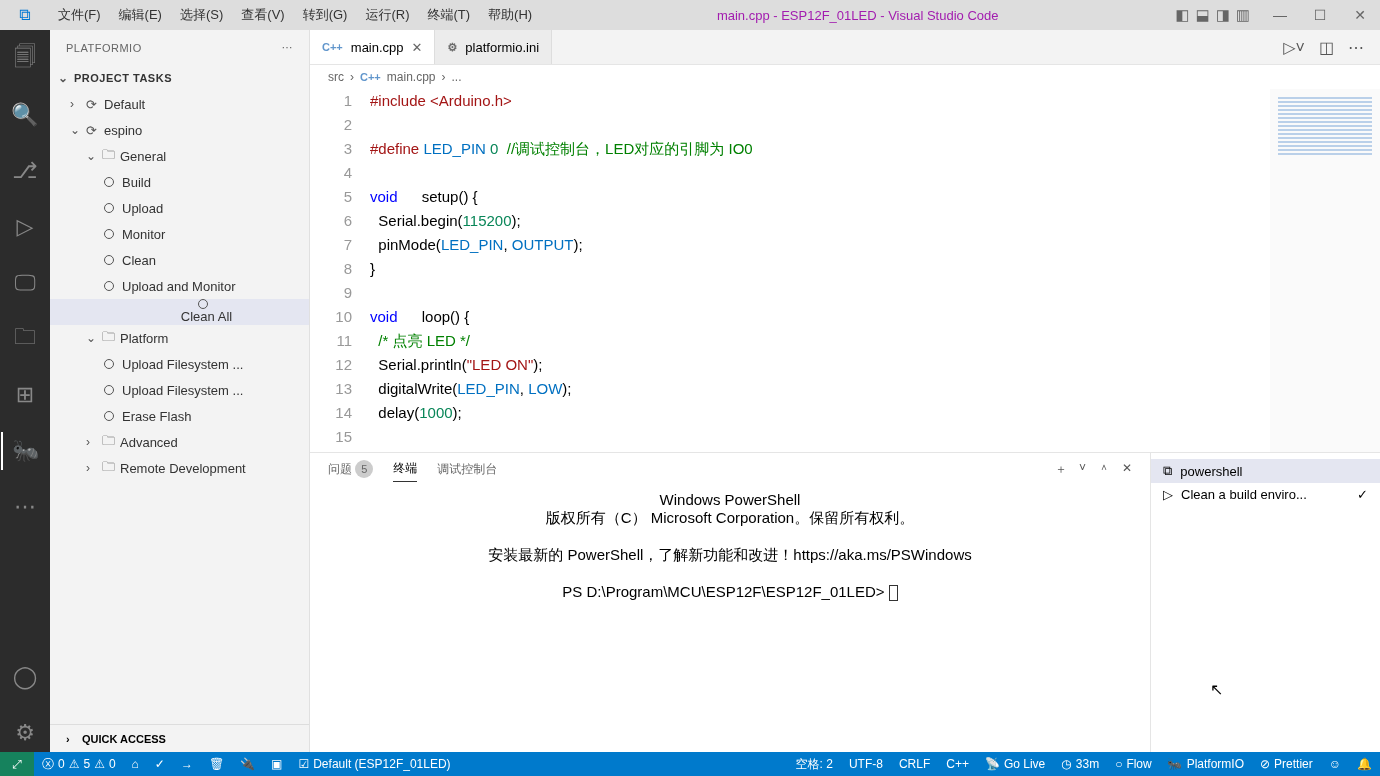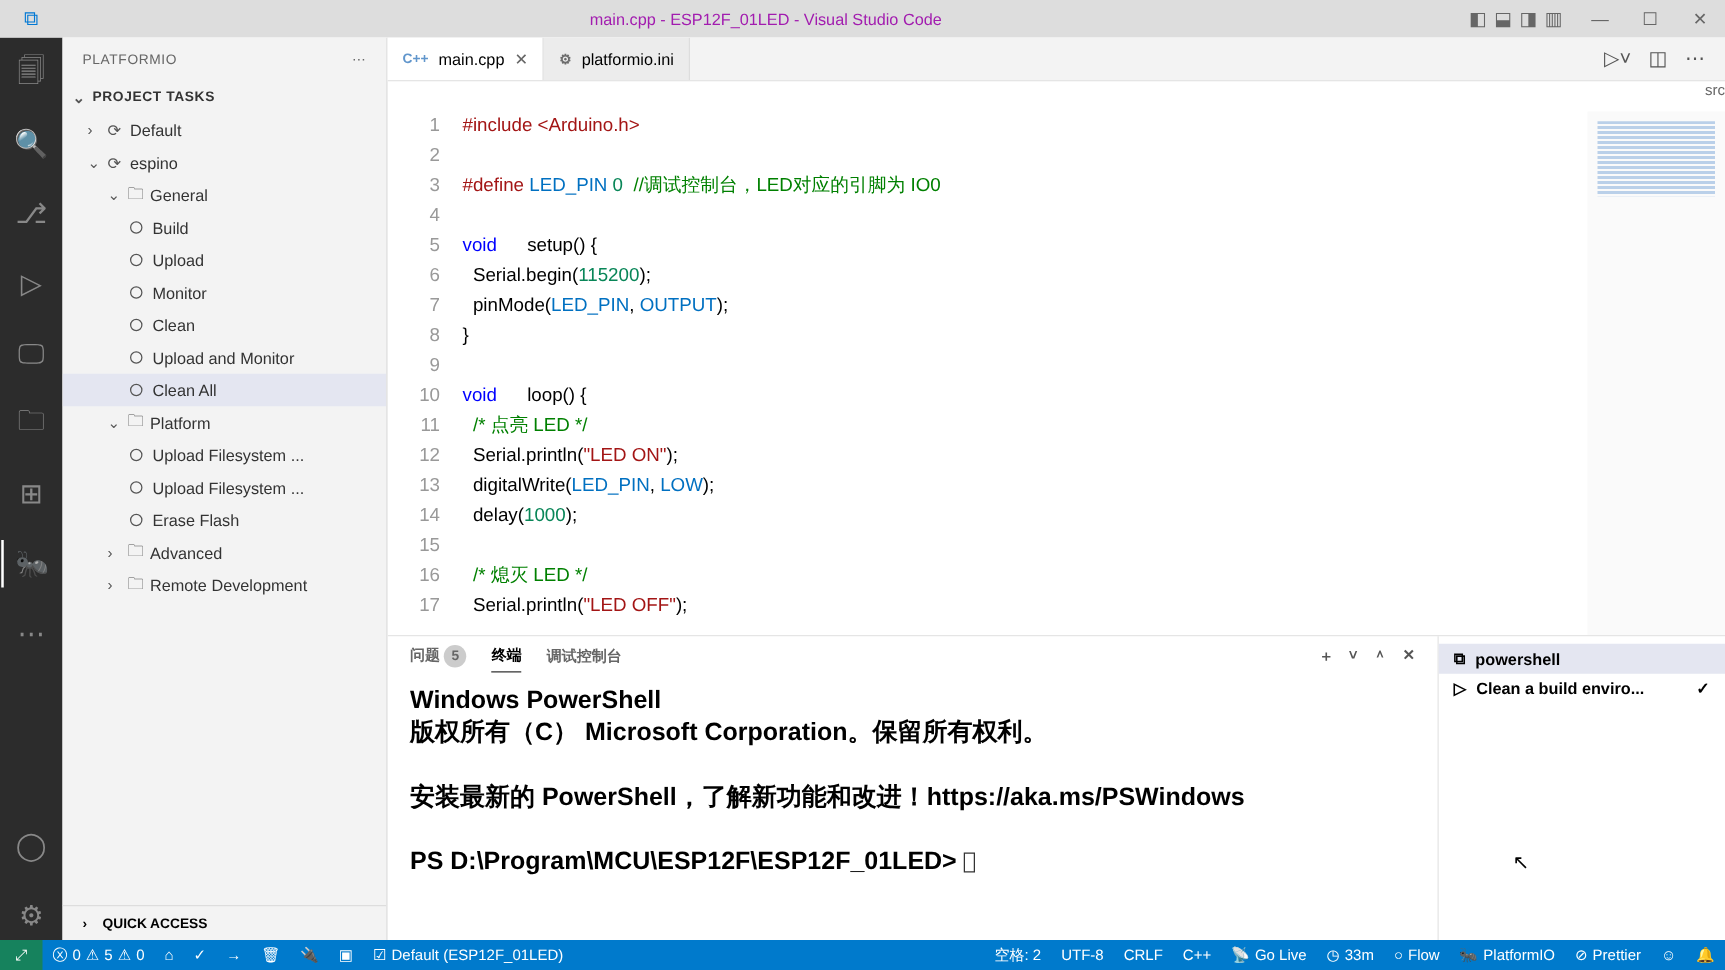--- a/index.html
+++ b/index.html
@@ -15,68 +15,78 @@
 .layout-icons span { font-size: 15px; }
 .main { flex: 1; display: flex; overflow: hidden; }
 .activity-bar { width: 50px; background: #2c2c2c; display: flex; flex-direction: column; align-items: center; padding-top: 10px; gap: 18px; color: #888; }
 .activity-bar .ab-item { font-size: 22px; cursor: pointer; width: 48px; height: 38px; display: flex; align-items: center; justify-content: center; }
 .activity-bar .ab-item.active { color: #fff; border-left: 2px solid #fff; }
 .activity-bar .spacer { flex: 1; }
 .sidebar { width: 260px; background: #f3f3f3; border-right: 1px solid #e0e0e0; display: flex; flex-direction: column; overflow: hidden; }
 .sidebar-header { height: 35px; display: flex; align-items: center; justify-content: space-between; padding: 0 16px; font-size: 11px; color: #666; letter-spacing: 0.5px; }
 .tree { flex: 1; overflow: auto; font-size: 13px; color: #333; }
 .tree-row { display: flex; align-items: center; height: 26px; padding-left: 8px; cursor: pointer; white-space: nowrap; overflow: hidden; text-overflow: ellipsis; }
-.tree-row.selected { background: #e4e6f1; }
+.tree-row.selected { background: #e4e6f1; flex-direction: column; }
 .tree-row.header { font-weight: 700; font-size: 11px; letter-spacing: 0.5px; }
 .tree-row .chev { width: 16px; font-size: 12px; color: #555; }
 .tree-row .icon { width: 18px; color: #555; }
 .tree-row.d1 { padding-left: 20px; }
 .tree-row.d2 { padding-left: 36px; }
 .tree-row.d3 { padding-left: 54px; }
 .bullet { display: inline-block; width: 10px; height: 10px; border: 1.5px solid #555; border-radius: 50%; margin-right: 8px; }
 .quick { border-top: 1px solid #ddd; height: 28px; display: flex; align-items: center; padding-left: 16px; font-size: 11px; font-weight: 700; }
 .editor-area { flex: 1; display: flex; flex-direction: column; overflow: hidden; }
 .tabs { height: 35px; background: #f3f3f3; display: flex; align-items: stretch; border-bottom: 1px solid #e5e5e5; }
 .tab { display: flex; align-items: center; padding: 0 12px; gap: 8px; font-size: 13px; background: #ececec; border-right: 1px solid #ddd; cursor: pointer; }
 .tab.active { background: #fff; }
 .tab .close { color: #666; }
 .tab-icon { color: #6196cc; font-weight: bold; font-size: 11px; }
 .tab-icon.gear { color: #6c6c6c; }
 .tabs .right-actions { margin-left: auto; display: flex; align-items: center; gap: 14px; padding-right: 16px; color: #555; }
-.breadcrumb { height: 24px; display: flex; align-items: flex-end; padding-left: 18px; font-size: 12px; color: #666; gap: 6px; flex-direction: column; }
+.breadcrumb { height: 24px; display: flex; align-items: center; padding-left: 18px; font-size: 12px; color: #666; gap: 6px; }
 .editor-split { flex: 1; display: flex; overflow: hidden; position: relative; }
 .code { flex: 1; display: flex; overflow: hidden; font-family: Consolas, monospace; font-size: 15px; line-height: 24px; }
 .gutter { width: 60px; text-align: right; color: #999; padding-right: 18px; }
 .code-lines { flex: 1; white-space: pre; }
 .minimap { width: 110px; background: #fafafa; }
 .minimap .mm { margin: 8px; height: 60px; background: repeating-linear-gradient(#7aa6d8 0 2px, transparent 2px 4px); opacity: 0.5; }
 .kw { color: #0000ff; } .pp { color: #a31515; } .mac { color: #0070c1; } .str { color: #a31515; } .cmt { color: #008000; } .num { color: #098658; } .id { color: #000; margin-left: 20px; }
-.panel { height: 244px; border-top: 1px solid #e5e5e5; display: flex; font-weight: bold; }
+.panel { height: 300px; border-top: 1px solid #e5e5e5; display: flex; }
 .panel-left { flex: 1; display: flex; flex-direction: column; }
 .panel-tabs { height: 32px; display: flex; align-items: center; gap: 20px; padding: 0 18px; font-size: 12px; color: #666; }
 .panel-tabs .pt { cursor: pointer; padding: 4px 0; }
 .panel-tabs .pt.active { color: #000; border-bottom: 1px solid #333; }
 .panel-tabs .badge { background: #ccc; border-radius: 50%; width: 18px; height: 18px; display: inline-flex; align-items: center; justify-content: center; font-size: 11px; }
 .panel-tabs .right { margin-left: auto; display: flex; gap: 12px; color: #555; }
-.terminal { flex: 1; padding: 6px 18px; font-family: Consolas, monospace; font-size: 20px; white-space: pre-wrap; color: #000; }
+.terminal { flex: 1; padding: 6px 18px; font-family: Consolas, monospace; font-size: 15px; white-space: pre-wrap; color: #000; text-align: center; }
 .panel-right { width: 230px; border-left: 1px solid #e5e5e5; padding: 6px 0; font-size: 13px; }
 .panel-right .pr-row { display: flex; align-items: center; gap: 8px; padding: 4px 12px; cursor: pointer; overflow: hidden; white-space: nowrap; text-overflow: ellipsis; }
 .panel-right .pr-row.active { background: #e4e6f1; }
 .statusbar { height: 24px; background: #007acc; color: #fff; display: flex; align-items: center; font-size: 12px; }
 .statusbar .sb-item { padding: 0 8px; display: flex; align-items: center; gap: 4px; cursor: pointer; height: 100%; }
 .statusbar .sb-remote { background: #16825d; width: 34px; justify-content: center; }
 .statusbar .spacer { flex: 1; }
 .cursor-box { border: 1px solid #333; width: 9px; height: 16px; display: inline-block; vertical-align: middle; }
 .mouse-cursor { position: absolute; left: 1210px; top: 680px; font-size: 16px; color: #000; }
 </style>
 </head>
 <body>
 
 <div class="titlebar">
   <div class="logo">⧉</div>
+  <div class="menubar">
+    <span>文件(F)</span>
+    <span>编辑(E)</span>
+    <span>选择(S)</span>
+    <span>查看(V)</span>
+    <span>转到(G)</span>
+    <span>运行(R)</span>
+    <span>终端(T)</span>
+    <span>帮助(H)</span>
+  </div>
   <div class="title">main.cpp - ESP12F_01LED - Visual Studio Code</div>
   <div class="layout-icons">
     <span>◧</span>
     <span>⬓</span>
     <span>◨</span>
     <span>▥</span>
   </div>
   <div class="win-controls">
     <span>—</span>
     <span>☐</span>

